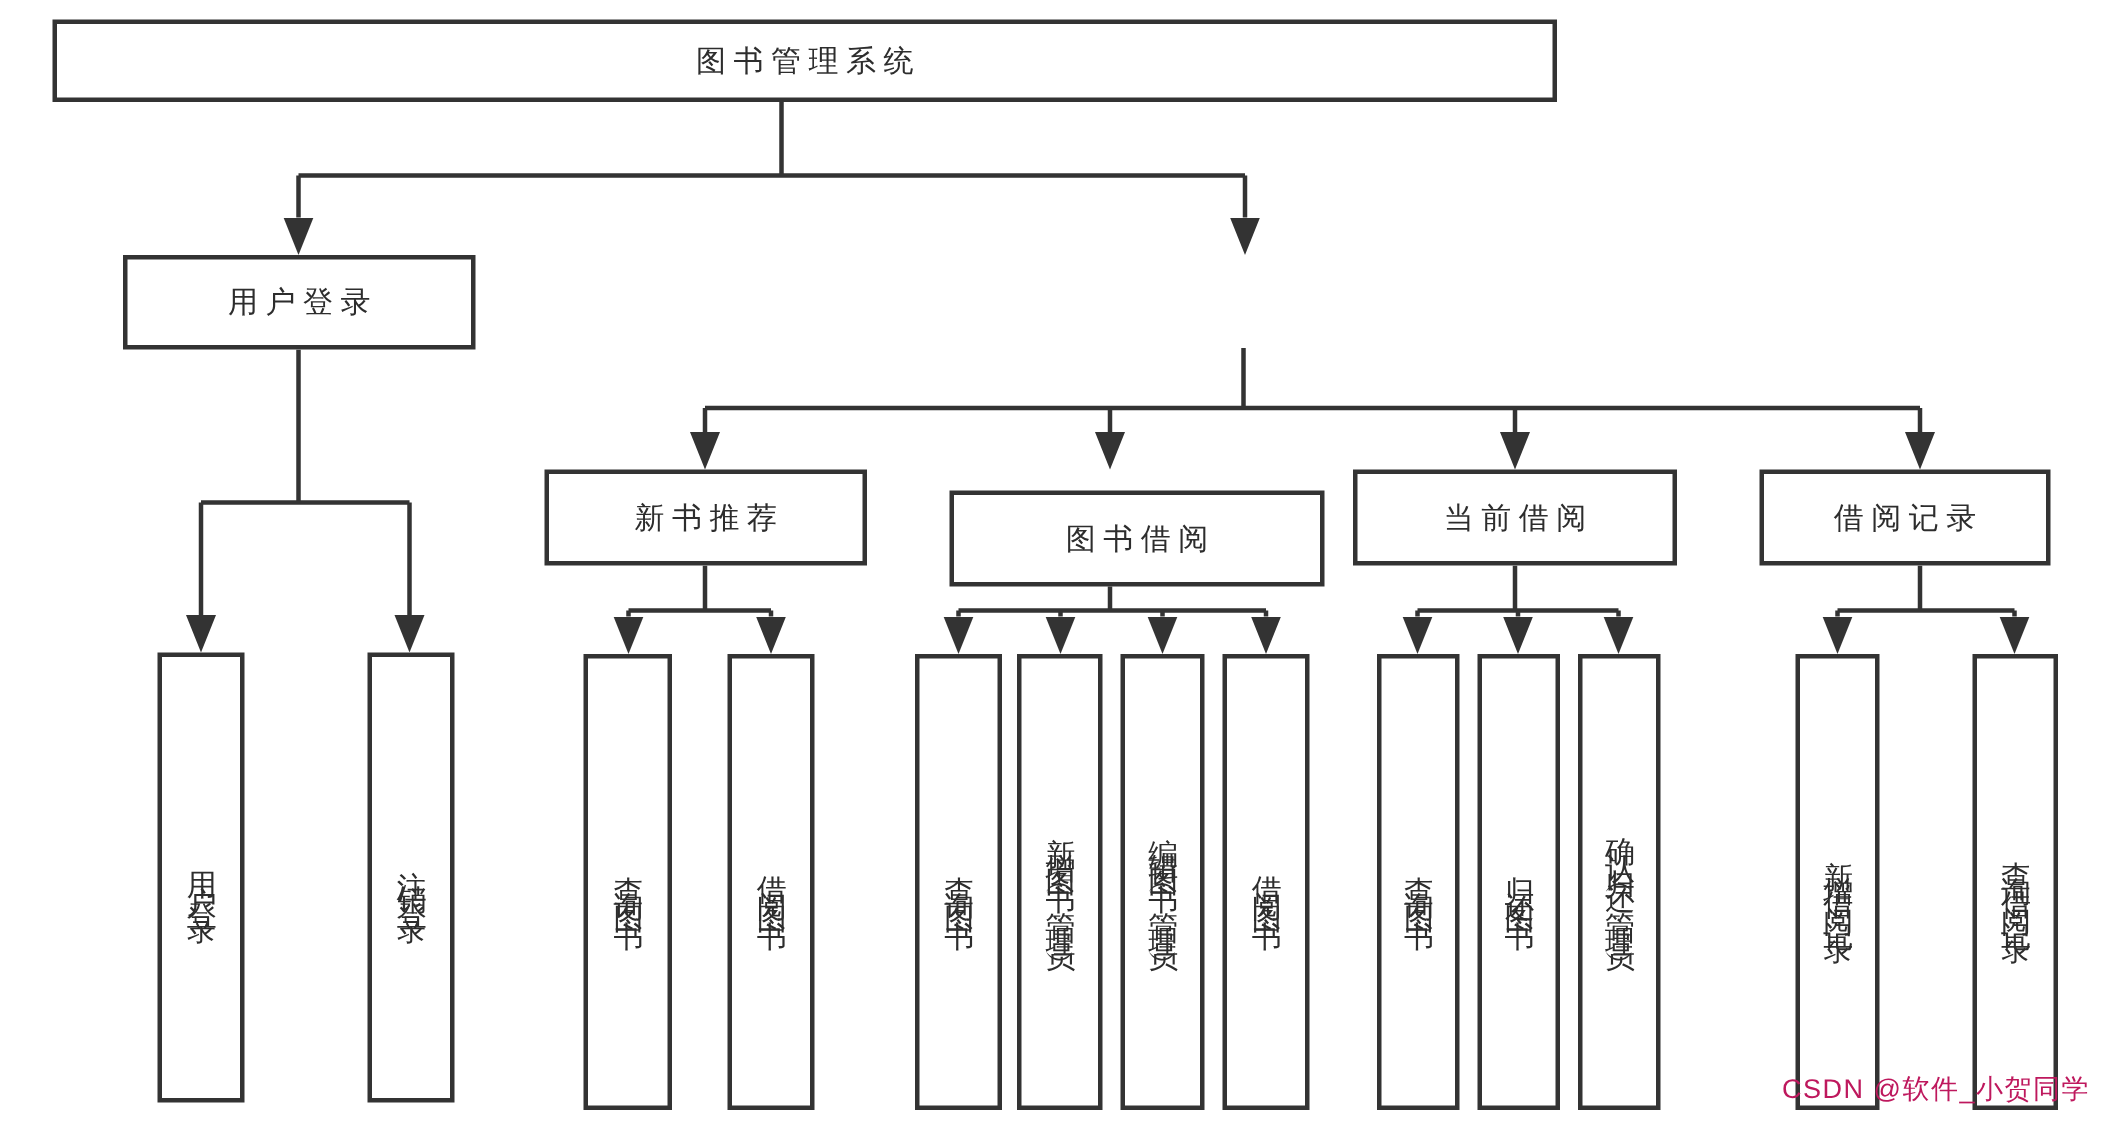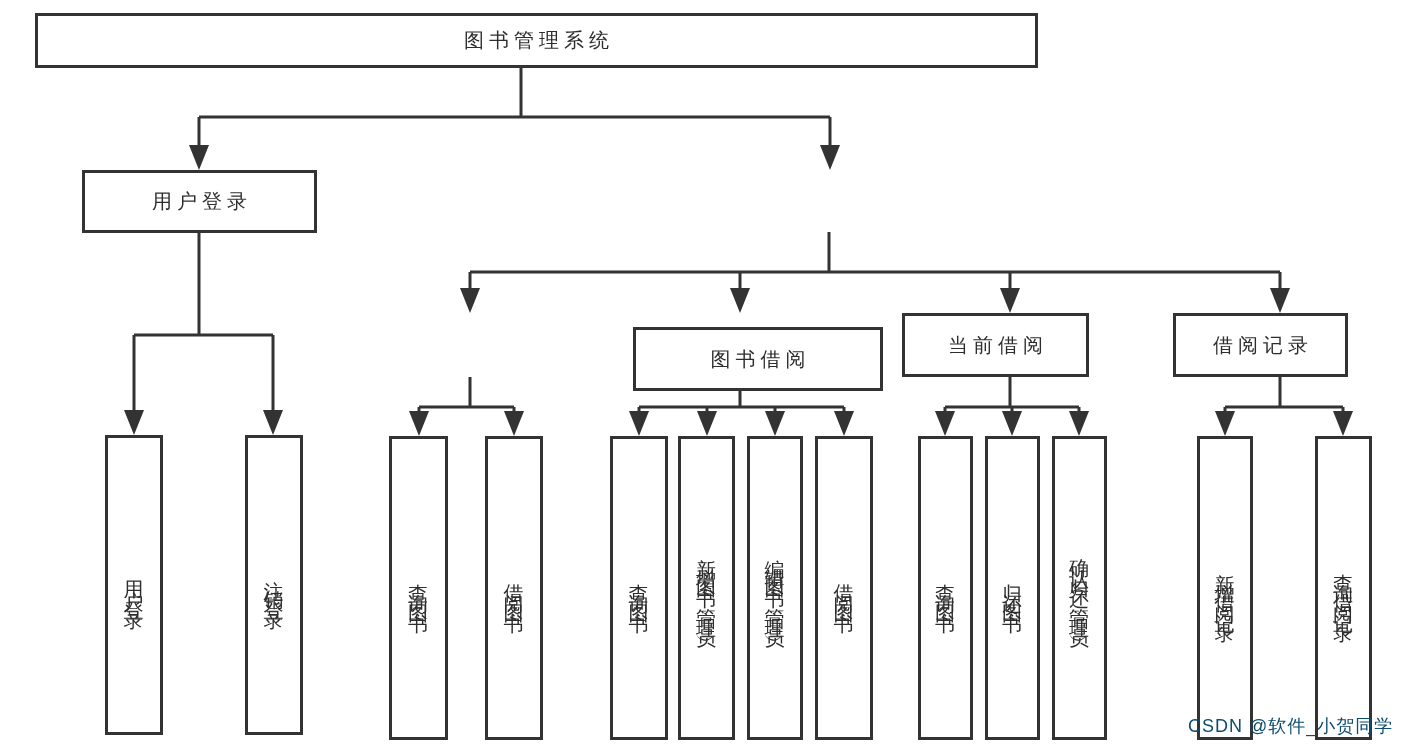--- a/index.html
+++ b/index.html
@@ -13,21 +13,21 @@
   }
   .hlabel{font-size:20px;letter-spacing:5px;text-indent:5px;white-space:nowrap;}
   .vbox .vlabel{
     writing-mode:vertical-rl;text-orientation:mixed;
     font-size:20px;letter-spacing:10px;line-height:1;white-space:nowrap;
   }
   #connectors{position:absolute;left:0;top:0;width:1405px;height:747px;}
   #connectors line,#connectors path.wire{stroke:#333333;stroke-width:3;fill:none;}
   .watermark{
     position:absolute;left:1188px;top:714px;font-size:18px;letter-spacing:1px;
-    color:#0c4a6e;white-space:nowrap;z-index:5;text-align:right;
+    color:#be185d;white-space:nowrap;z-index:5;text-align:right;
   }
 </style>
 </head>
 <body>
 
 <div id="canvas">
 
   <svg id="connectors" viewBox="0 0 1405 747" xmlns="http://www.w3.org/2000/svg" aria-hidden="true">
     <defs>
       <marker id="ah" markerUnits="userSpaceOnUse" markerWidth="26" markerHeight="22" refX="0" refY="11" orient="auto">
@@ -72,27 +72,30 @@
   </svg>
 
   <div class="box" style="left:35px;top:13px;width:1003px;height:55px;">
     <span class="hlabel">图书管理系统</span>
   </div>
 
   <div class="box" style="left:82px;top:170px;width:235px;height:63px;">
     <span class="hlabel">用户登录</span>
   </div>
 
+  <div class="box" style="left:363px;top:313px;width:215px;height:64px;">
+    <span class="hlabel">新书推荐</span>
+  </div>
   <div class="box" style="left:633px;top:327px;width:250px;height:64px;text-align:right;">
     <span class="hlabel">图书借阅</span>
   </div>
-  <div class="box" style="left:902px;top:313px;width:187px;height:64px;">
+  <div class="box" style="left:902px;top:313px;width:216px;height:64px;">
     <span class="hlabel">当前借阅</span>
   </div>
-  <div class="box" style="left:1173px;top:313px;width:175px;height:64px;text-align:center;">
+  <div class="box" style="left:1173px;top:313px;width:194px;height:64px;text-align:center;">
     <span class="hlabel">借阅记录</span>
   </div>
 
   <div class="box vbox" style="left:105px;top:435px;width:58px;height:300px;">
     <span class="vlabel">用户登录</span>
   </div>
   <div class="box vbox" style="left:245px;top:435px;width:58px;height:300px;">
     <span class="vlabel">注销登录</span>
   </div>
 

